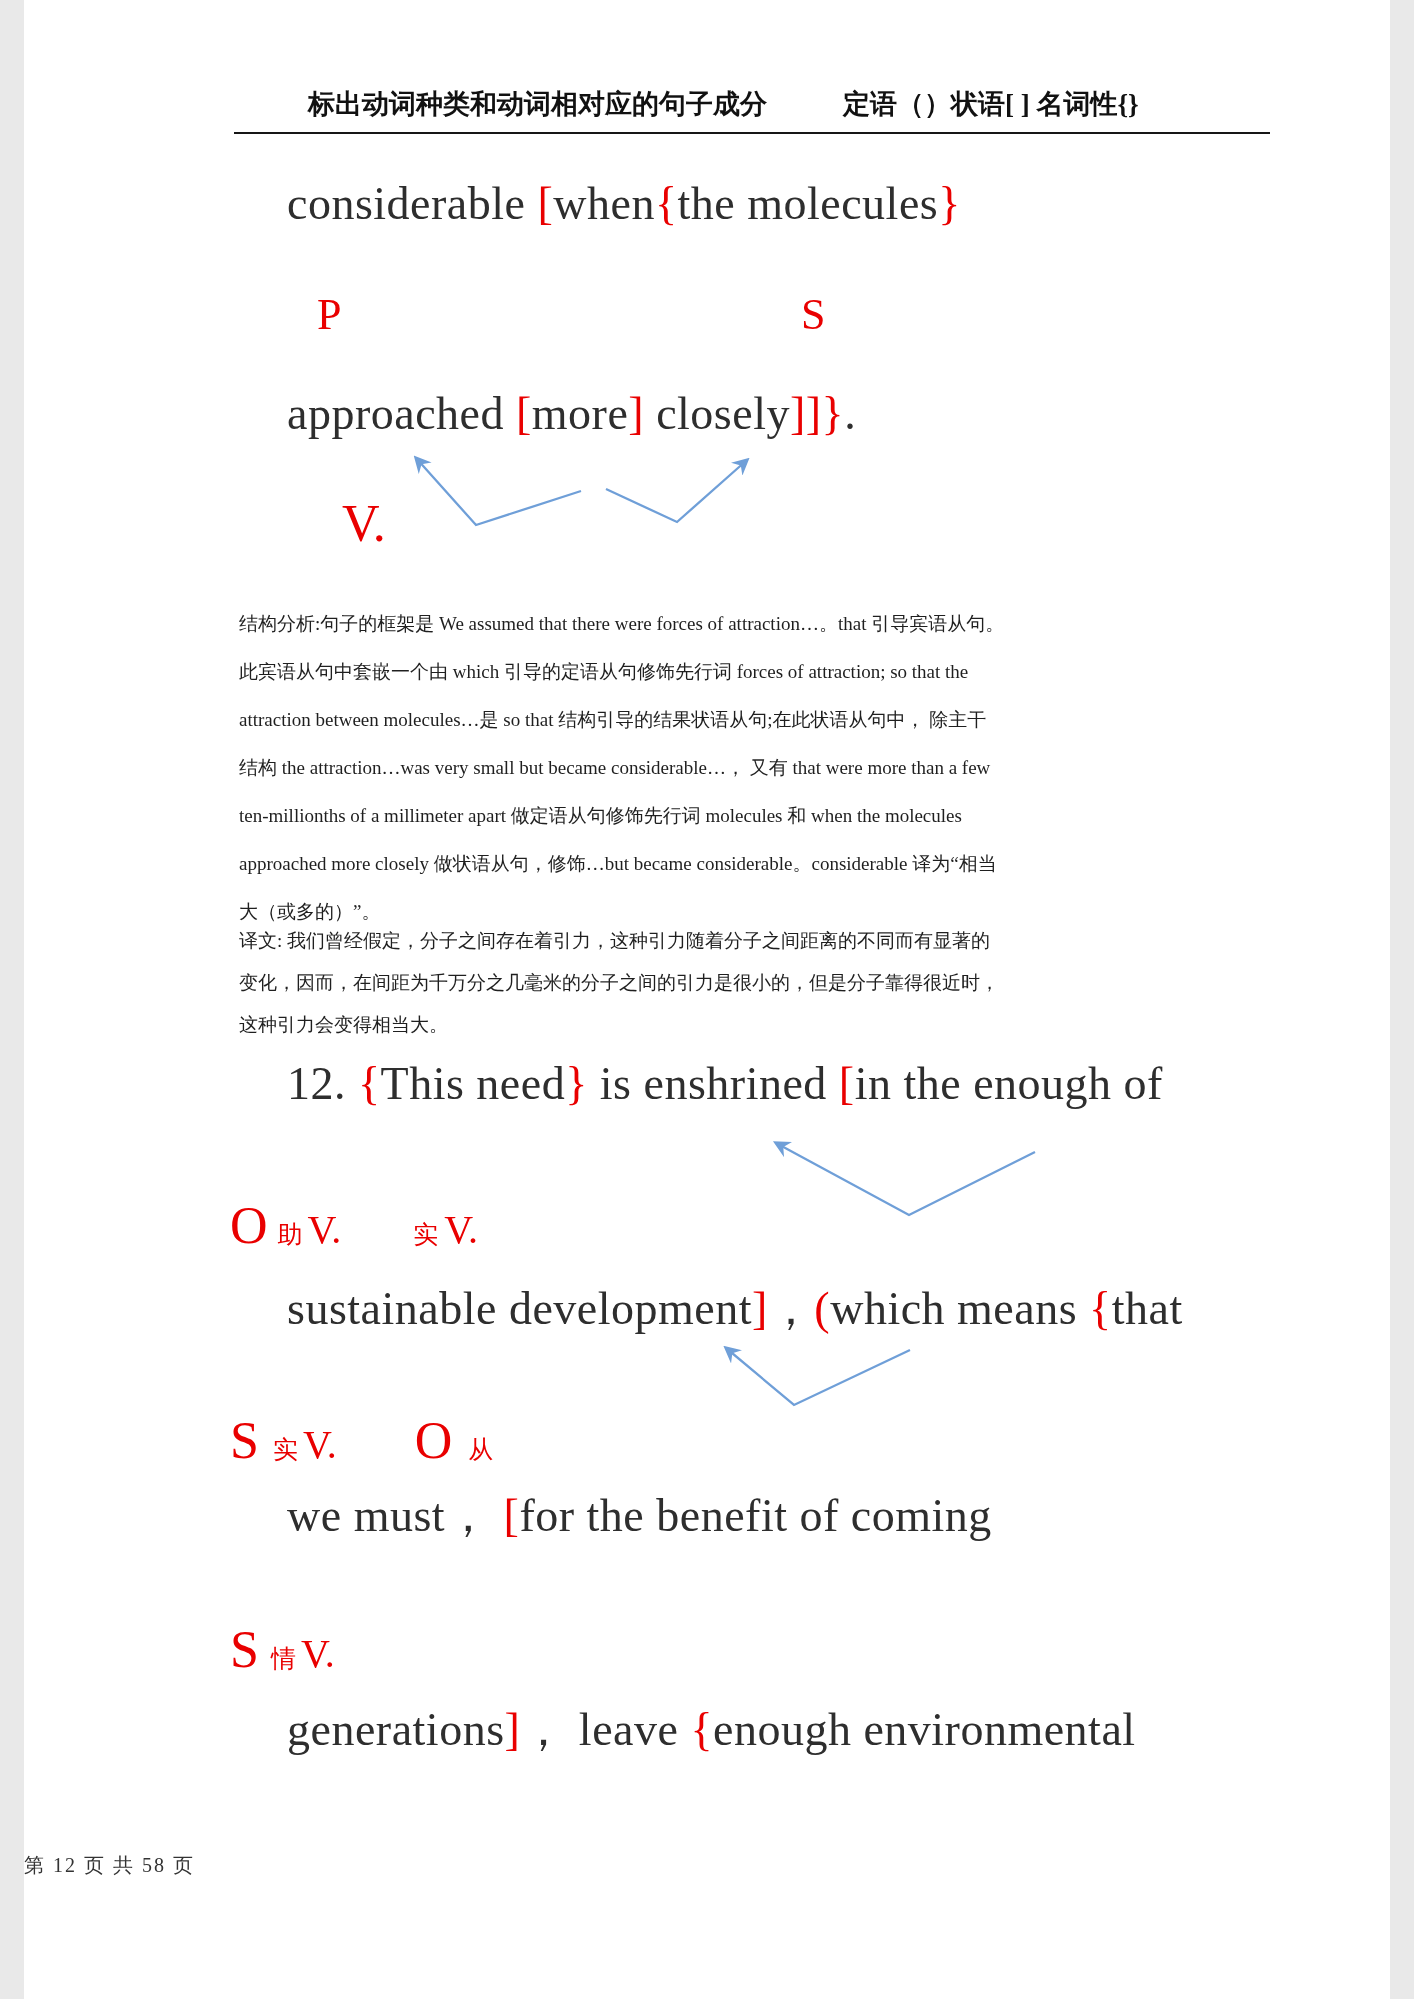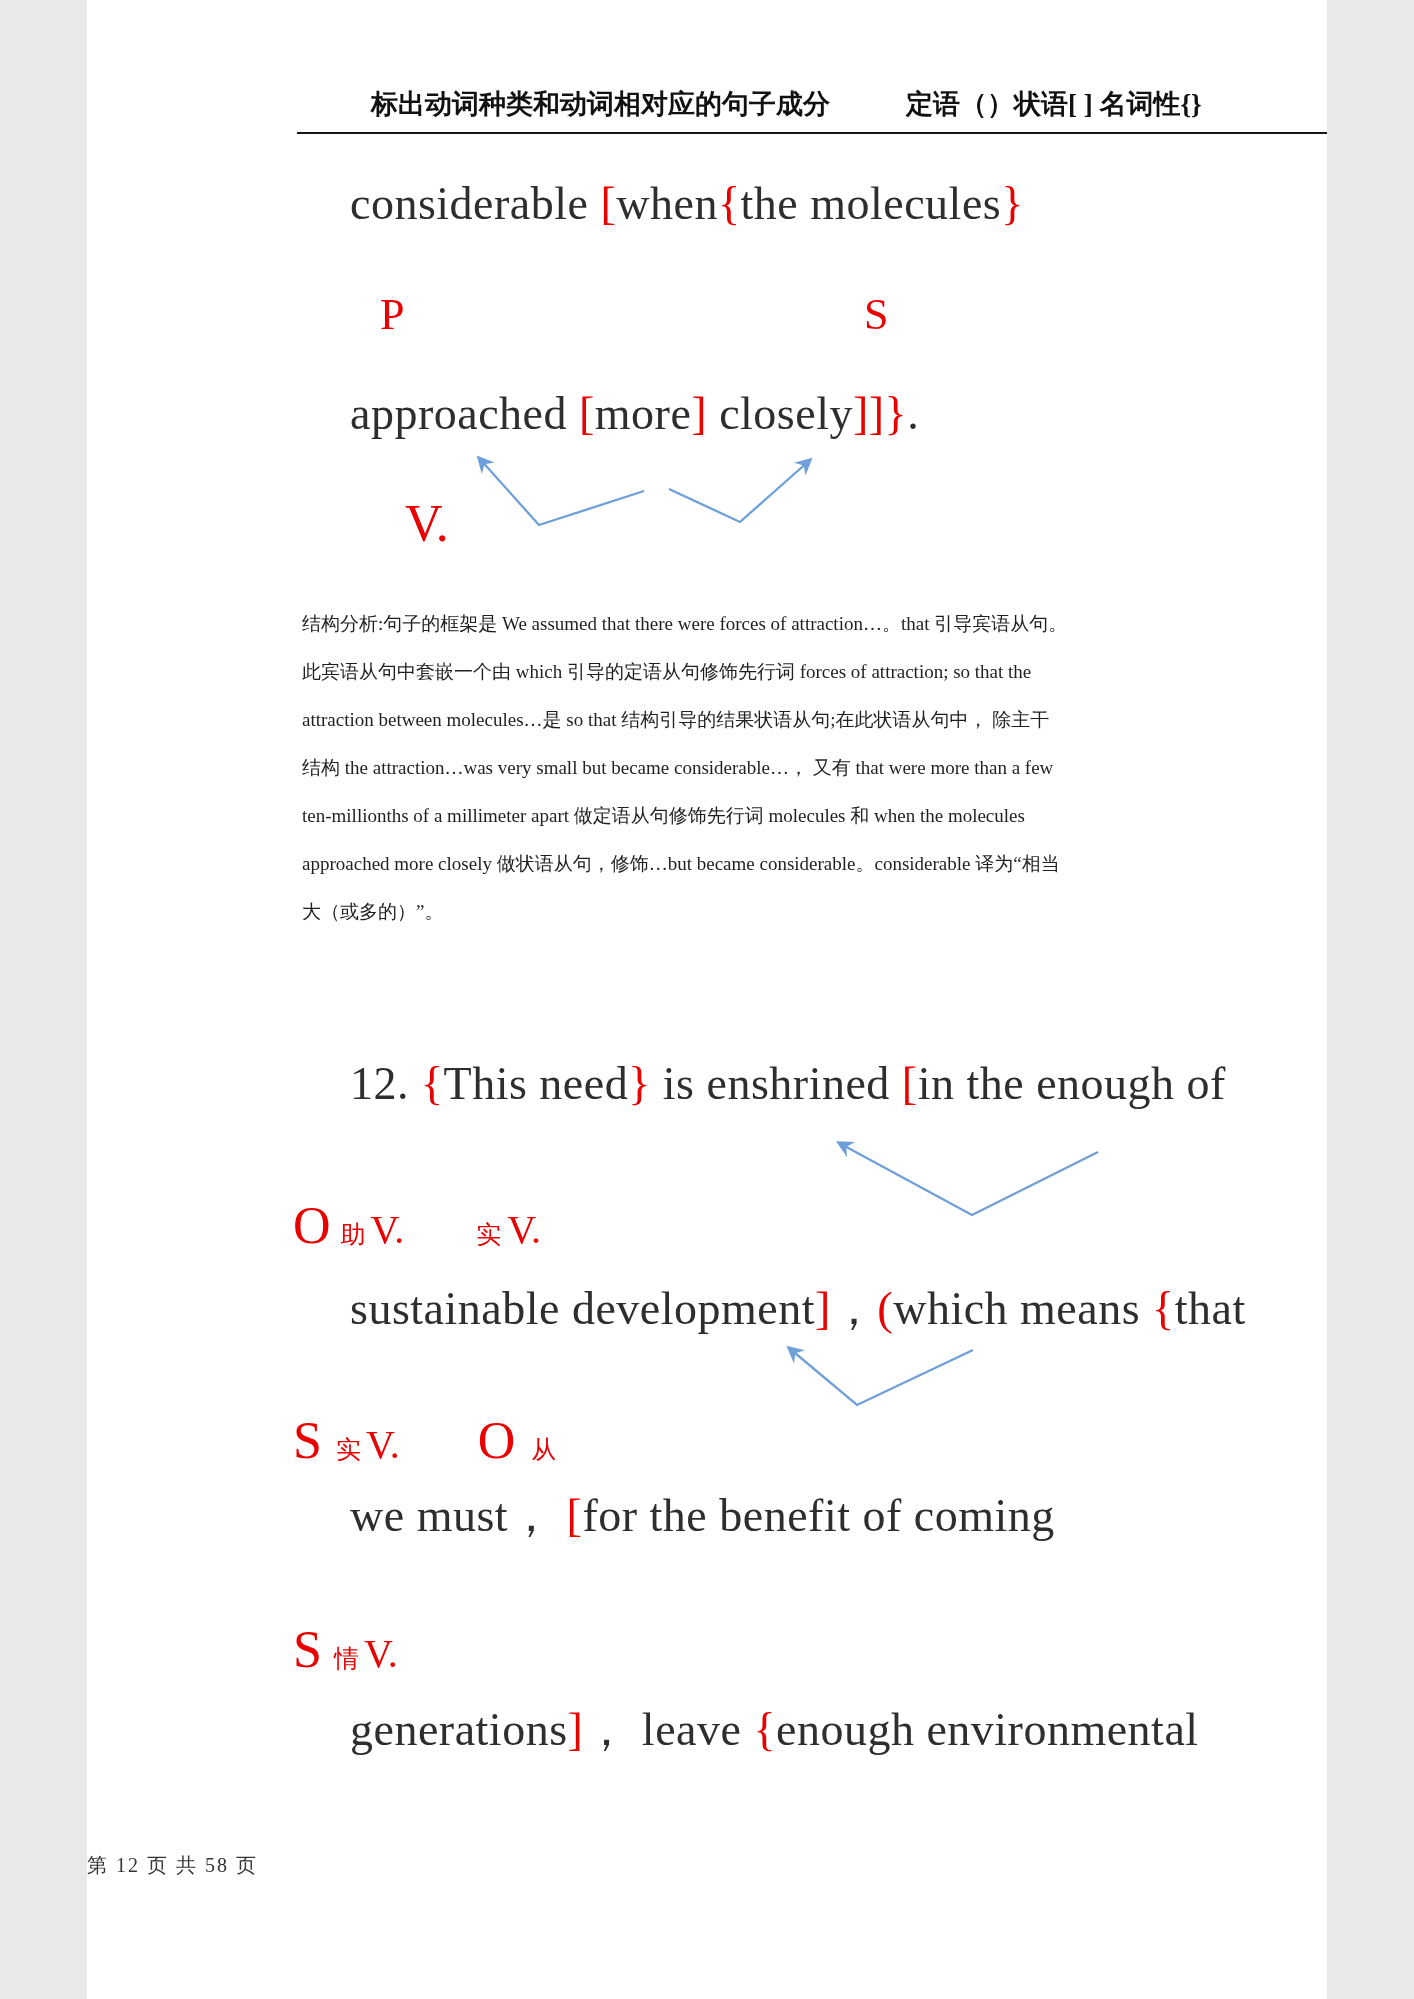--- a/index.html
+++ b/index.html
@@ -1,18 +1,18 @@
 <!DOCTYPE html>
 <html style="--red: #e90000;"><head>
 <meta charset="utf-8">
 <style>
   html,body{margin:0;padding:0;background:#e9e9e9;}
   .page{
     position:relative;
-    width:1240px;height:1999px;
+    width:1366px;height:1999px;
     margin:0 auto;
     background:#ffffff;
     font-family:"Liberation Serif","DejaVu Serif",serif;
     overflow:hidden;
   }
   
   .hdr-item{
     position:absolute;top:88px;
     font-weight:bold;font-size:27px;line-height:32px;
     color:#111;white-space:nowrap;
@@ -86,20 +86,25 @@
   <div class="para para-analysis" style="top:600px">
       <div>结构分析:句子的框架是 We assumed that there were forces of attraction…。that 引导宾语从句。</div>
       <div>此宾语从句中套嵌一个由 which 引导的定语从句修饰先行词 forces of attraction; so that the</div>
       <div>attraction between molecules…是 so that 结构引导的结果状语从句;在此状语从句中， 除主干</div>
       <div>结构 the attraction…was very small but became considerable…， 又有 that were more than a few</div>
       <div>ten-millionths of a millimeter apart 做定语从句修饰先行词 molecules 和 when the molecules</div>
       <div>approached more closely 做状语从句，修饰…but became considerable。considerable 译为“相当</div>
       <div>大（或多的）”。</div>
     </div>
 
+  <div class="para para-trans" style="top:920px">
+      <div>译文: 我们曾经假定，分子之间存在着引力，这种引力随着分子之间距离的不同而有显著的</div>
+      <div>变化，因而，在间距为千万分之几毫米的分子之间的引力是很小的，但是分子靠得很近时，</div>
+      <div>这种引力会变得相当大。</div>
+    </div>
 
   <div class="bigline" style="top:1058px"><span class="seg-k">12. </span><span class="seg-r">{</span><span class="seg-k">This need</span><span class="seg-r">}</span><span class="seg-k"> is enshrined </span><span class="seg-r">[</span><span class="seg-k">in the enough of</span></div>
 
   <div class="lblrow" style="top:1176px"><span class="lbl-xl">O</span><span class="lbl-sm" style="margin-left: 10px;">助</span><span class="lbl-md" style="margin-left: 5px;">V.</span><span class="lbl-sm" style="margin-left: 72px;">实</span><span class="lbl-md" style="margin-left: 6px;">V.</span></div>
 
   <div class="bigline" style="top:1283px"><span class="seg-k">sustainable development</span><span class="seg-r">]</span><span class="seg-k">，</span><span class="seg-r">(</span><span class="seg-k">which means </span><span class="seg-r">{</span><span class="seg-k">that</span></div>
 
   <div class="lblrow" style="top:1391px"><span class="lbl-xl">S</span><span class="lbl-sm" style="margin-left: 14px;">实</span><span class="lbl-md" style="margin-left: 5px;">V.</span><span class="lbl-xl" style="margin-left: 78px;">O</span><span class="lbl-sm" style="margin-left: 16px;">从</span></div>
 
   <div class="bigline" style="top:1490px"><span class="seg-k">we must，&nbsp;</span><span class="seg-r">[</span><span class="seg-k">for the benefit of coming</span></div>

